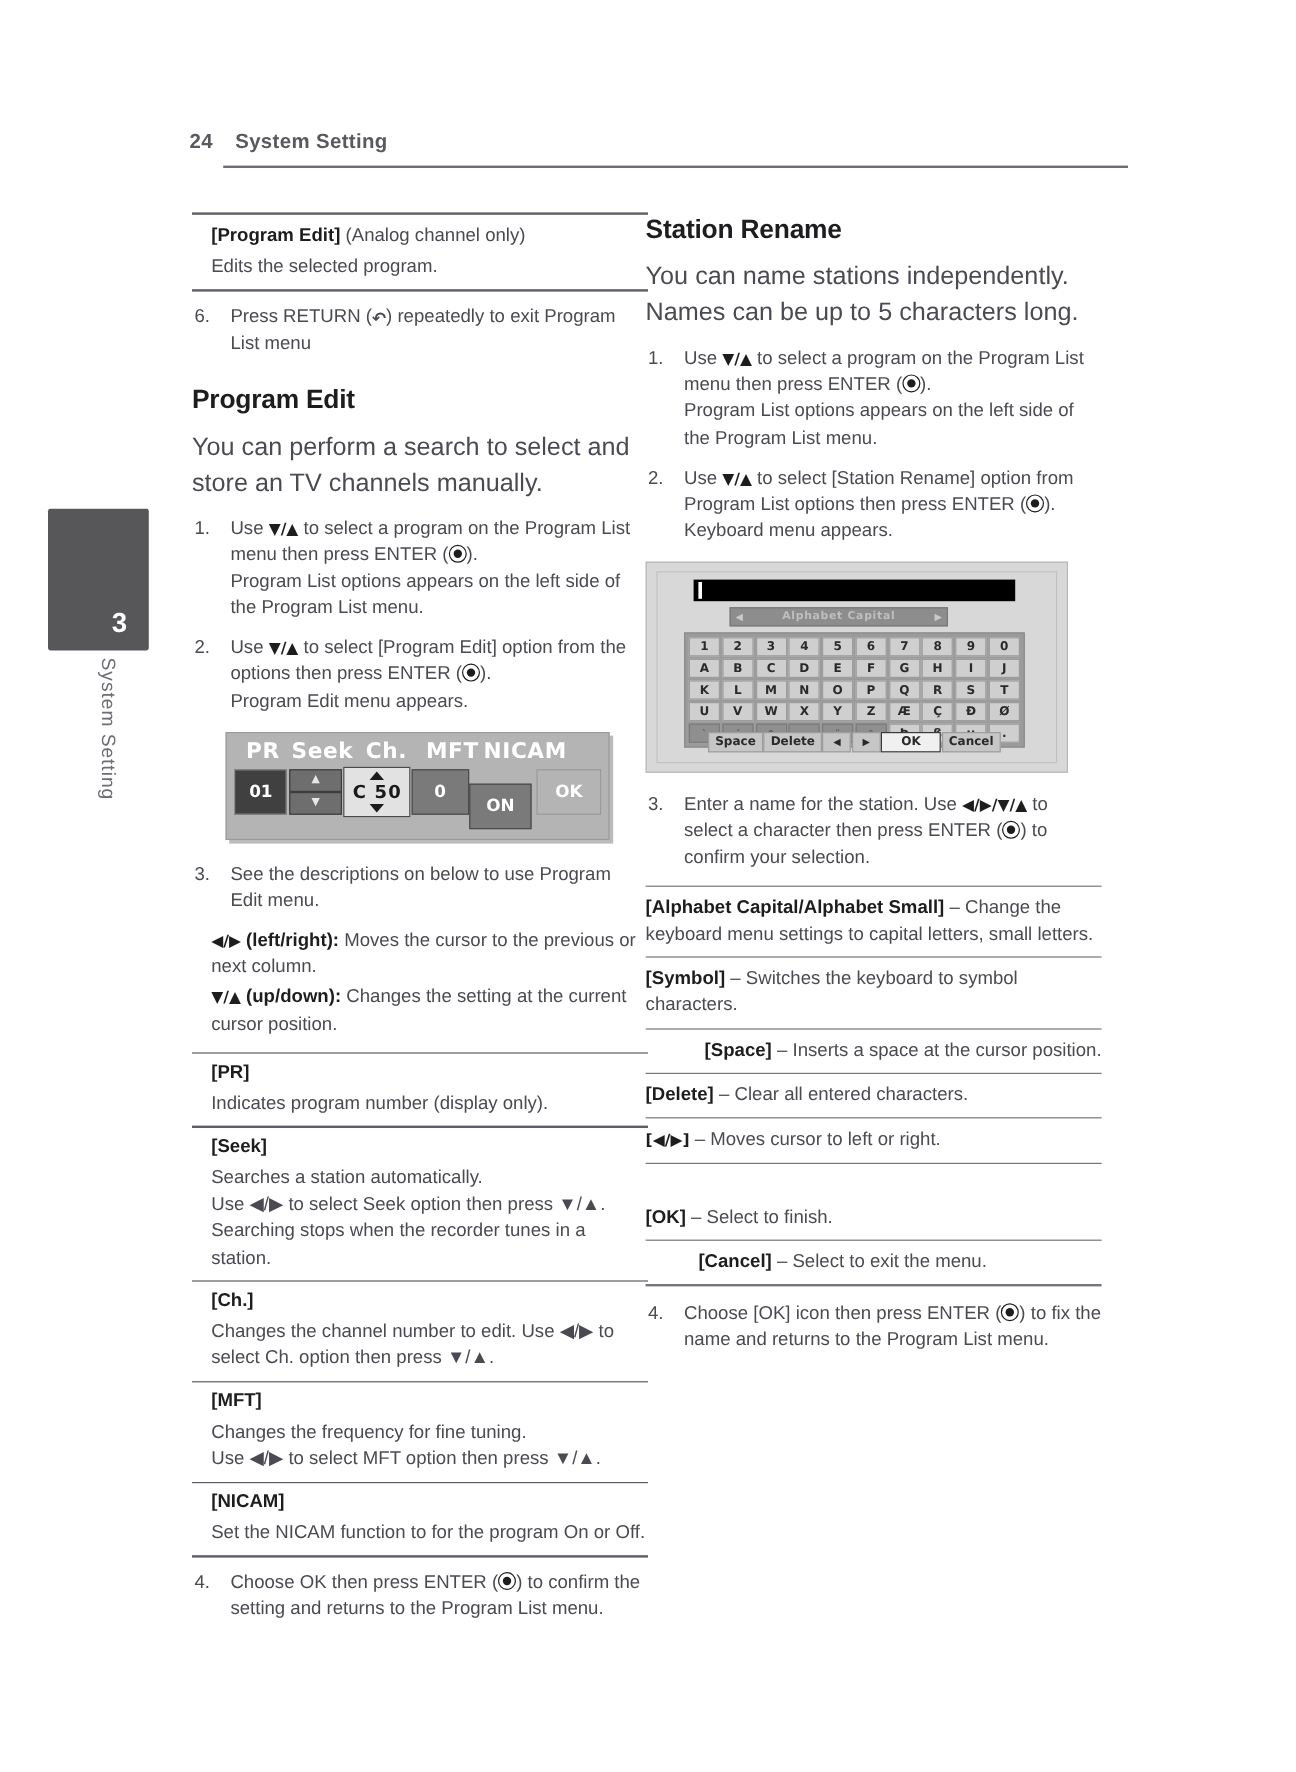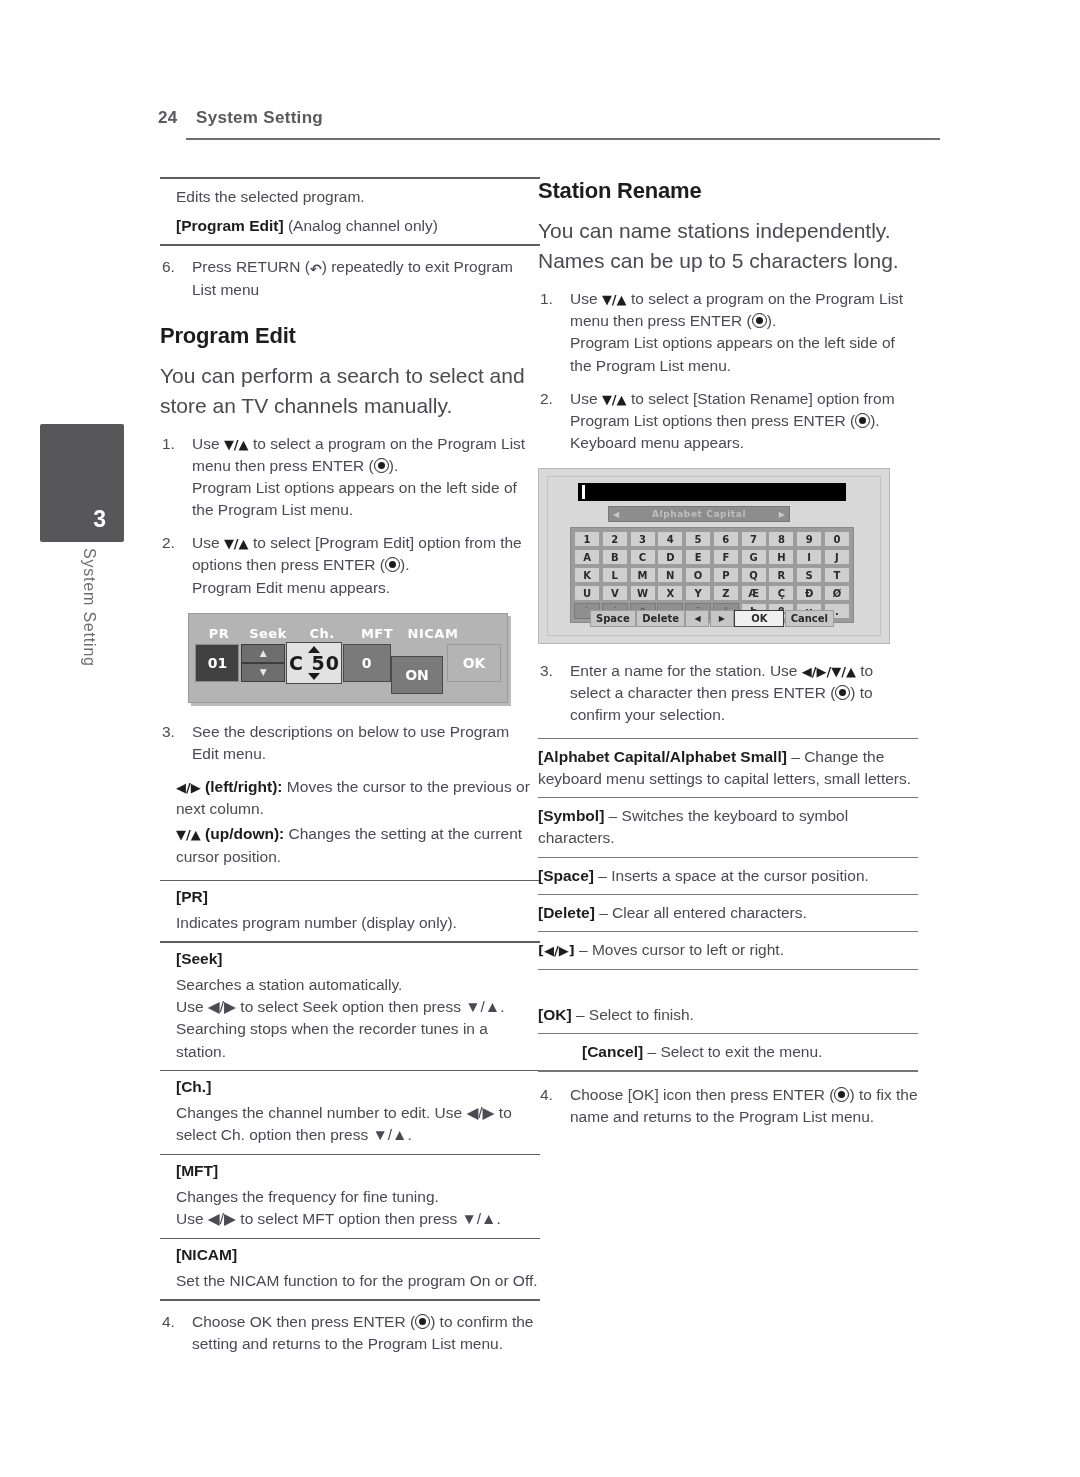--- a/index.html
+++ b/index.html
@@ -187,24 +187,24 @@
     border: 1px solid #9a9a9a;
     box-shadow: 3px 3px 0 rgba(60,60,60,0.35);
     position: relative;
   }
   #fig-program-edit .pe-inner {
     position: absolute;
     left: 6px; top: 5px; right: 6px; bottom: 9px;
   }
   #fig-program-edit .pe-labels {
     display: flex;
-    align-items: flex-end;
+    align-items: flex-start;
     height: 22px;
     color: #ffffff;
-    font-size: 13px;
+    font-size: 18px;
     font-weight: bold;
     font-family: "DejaVu Sans", sans-serif;
     letter-spacing: 0.5px;
   }
   #fig-program-edit .pe-labels span { text-align: center; }
   #fig-program-edit .pe-row {
     display: flex;
     align-items: center;
     height: 40px;
     margin-top: 2px;
@@ -243,21 +243,21 @@
     width: 54px; height: 40px;
     background: #e2e2e2;
     border: 1.5px solid #4a4a4a;
     display: flex; align-items: center; justify-content: center;
     position: relative;
   }
   .pe-ch .chtext {
     color: #1a1a1a;
     font-family: "DejaVu Sans", sans-serif;
     font-weight: bold;
-    font-size: 19px;
+    font-size: 15px;
     letter-spacing: 1px;
   }
   .pe-ch .up, .pe-ch .dn {
     position: absolute;
     left: 50%;
     transform: translateX(-50%);
     width: 0; height: 0;
     border-left: 6px solid transparent;
     border-right: 6px solid transparent;
   }
@@ -400,24 +400,24 @@
 
 <div id="side-tab">
   <span class="tab-num">3</span>
 </div>
 <div id="side-tab-label">System Setting</div>
 
 <div class="column" id="col-left">
 
   <div class="rule"></div>
   <div class="defblock">
-    <div class="dd">Edits the selected program.</div>
     <div class="dd" style="margin-bottom:4px;">
       <b class="strong">[Program Edit]</b><span> (Analog channel only)</span>
     </div>
+    <div class="dd">Edits the selected program.</div>
   </div>
   <div class="rule"></div>
 
   <div class="num-item" style="margin-top:10px;">
     <span class="num">6.</span><span>Press RETURN (</span><span class="ret">↶</span><span>) repeatedly to exit Program List menu</span>
   </div>
 
   <h2 class="section-heading" style="margin-top:22px;">Program Edit</h2>
 
   <p class="body-text">You can perform a search to select and store an TV channels manually.</p>
@@ -619,21 +619,21 @@
 
   <div class="rule thin"></div>
   <div class="inline-def" style="margin-left:0;">
     <b>[Alphabet Capital/Alphabet Small]</b><span> – </span><span>Change the keyboard menu settings to capital letters, small letters.</span>
   </div>
   <div class="rule thin"></div>
   <div class="inline-def" style="margin-left:0;">
     <b>[Symbol]</b><span> – </span><span>Switches the keyboard to symbol characters.</span>
   </div>
   <div class="rule thin"></div>
-  <div class="inline-def" style="margin-left:0;">
+  <div class="inline-def" style="margin-left:0;text-align:right;">
     <b>[Space]</b><span> – </span><span>Inserts a space at the cursor position.</span>
   </div>
   <div class="rule thin"></div>
   <div class="inline-def" style="margin-left:0;">
     <b>[Delete]</b><span> – </span><span>Clear all entered characters.</span>
   </div>
   <div class="rule thin"></div>
   <div class="inline-def" style="margin-left:0;">
     <b class="arrow">[◀/▶]</b><span> – </span><span>Moves cursor to left or right.</span>
   </div>

